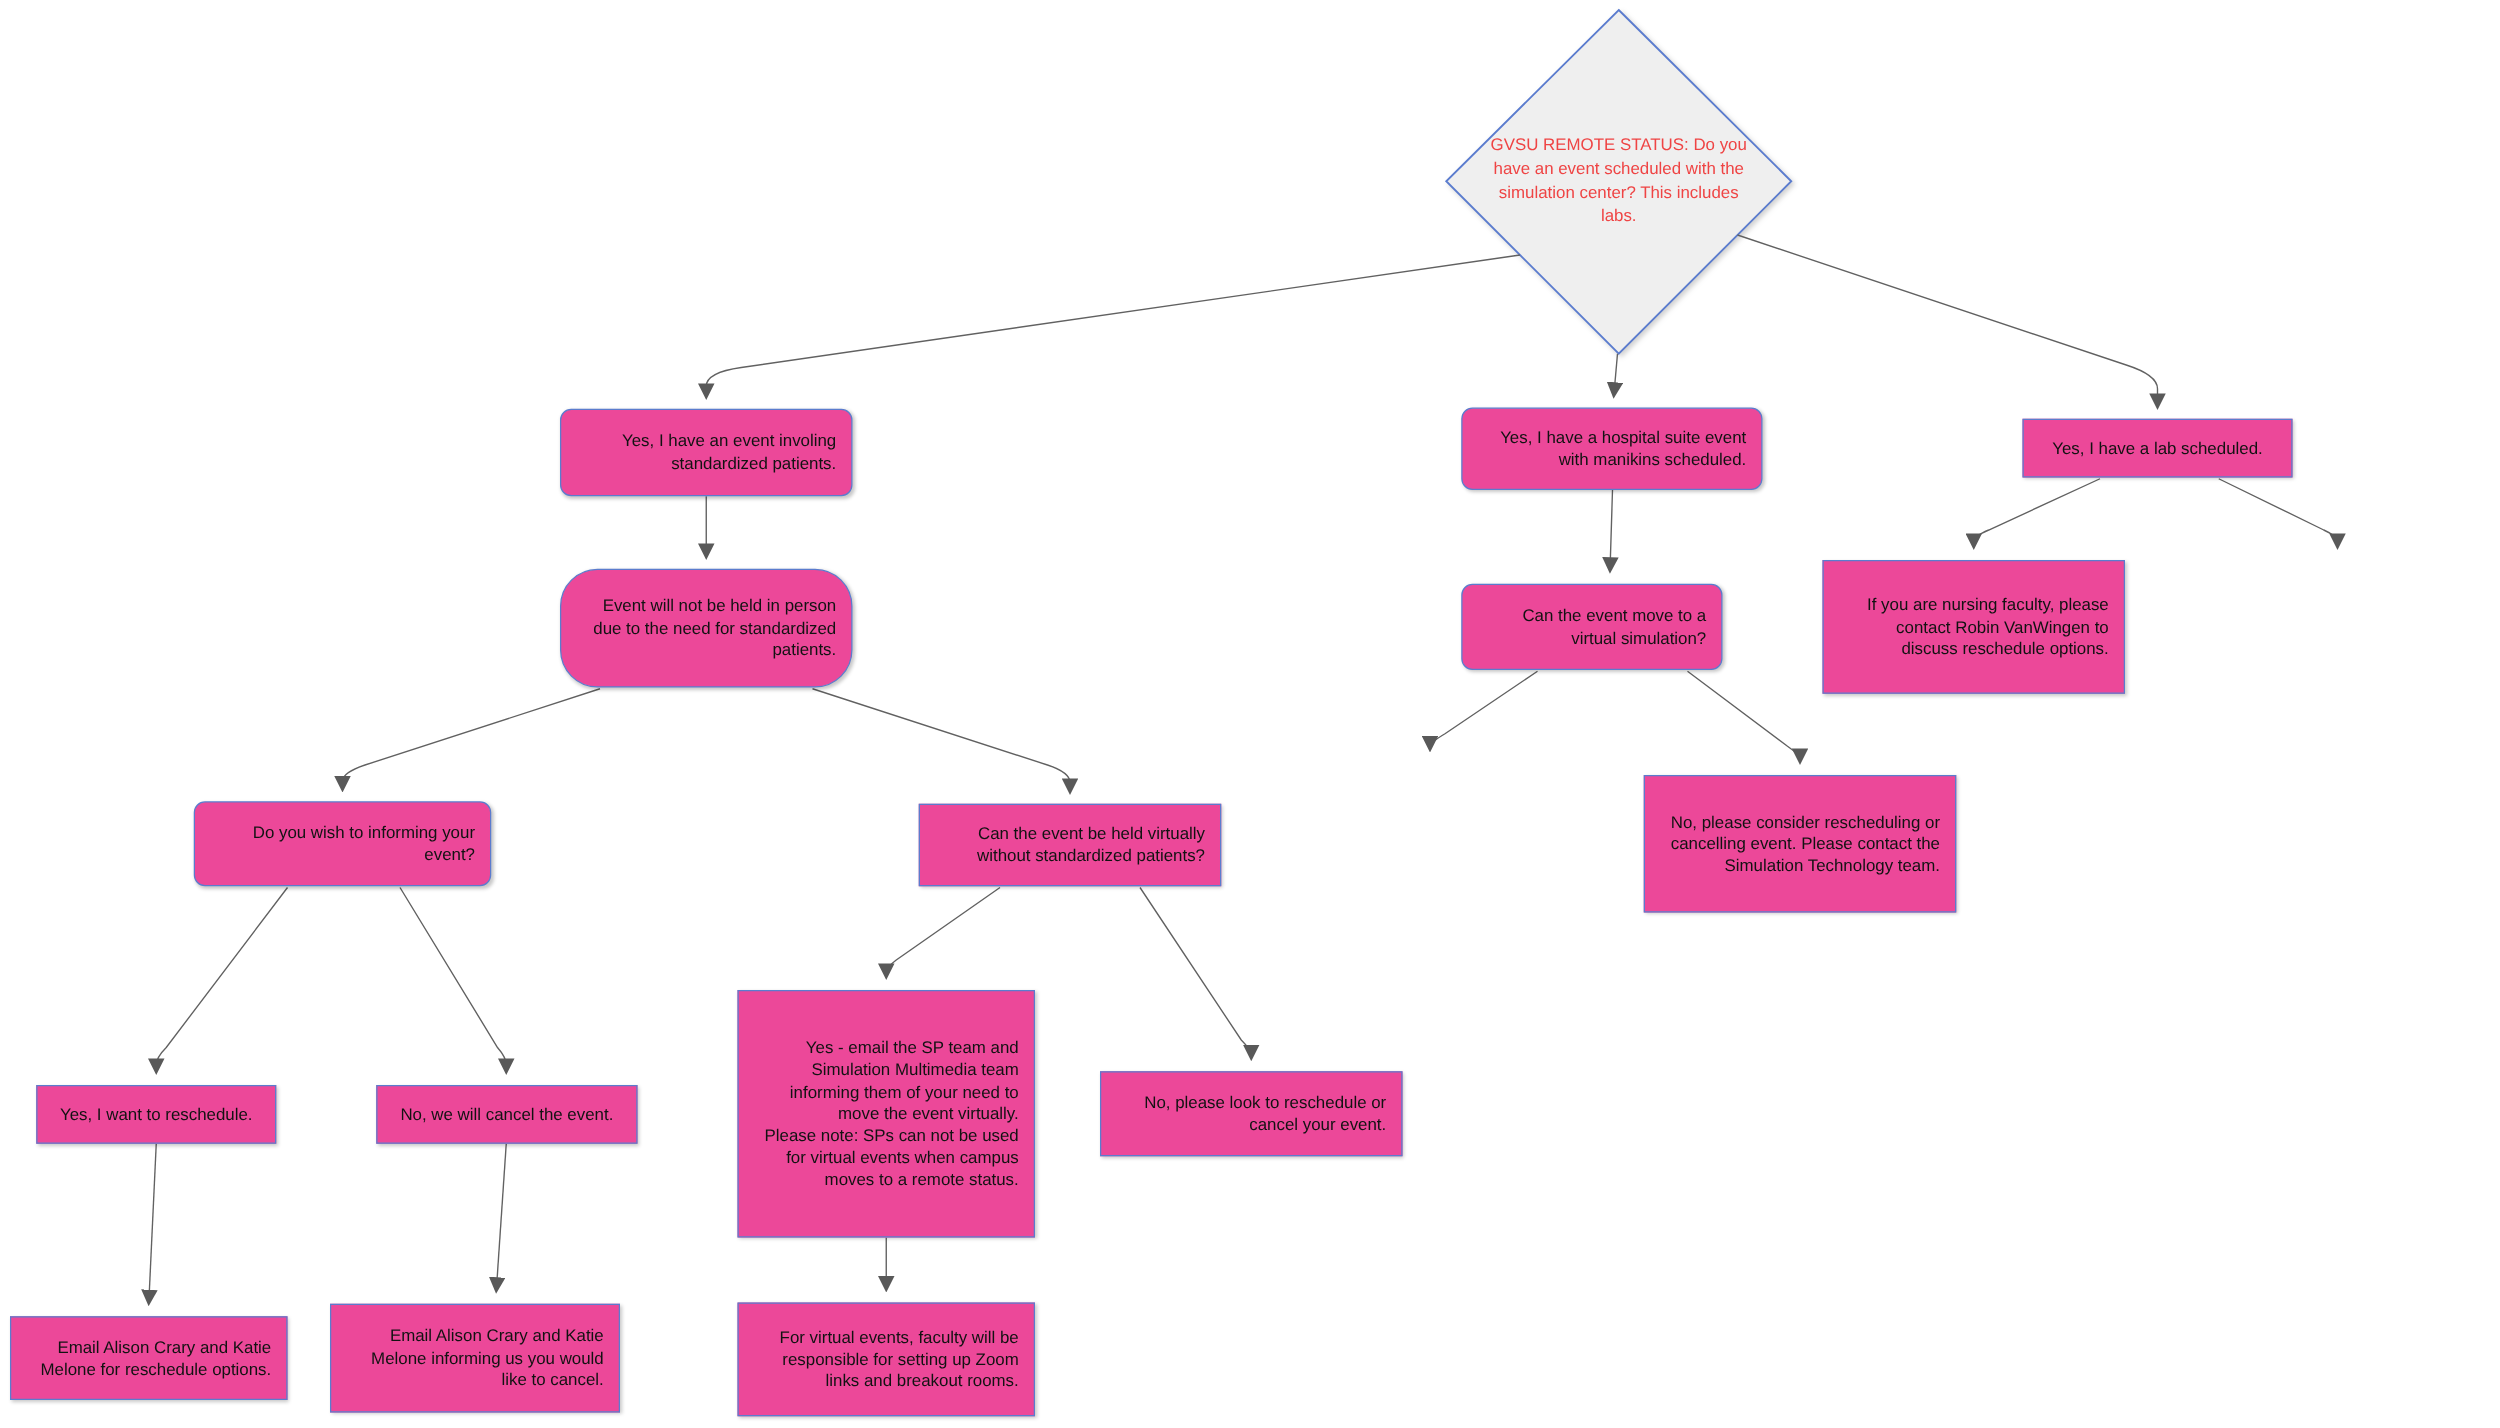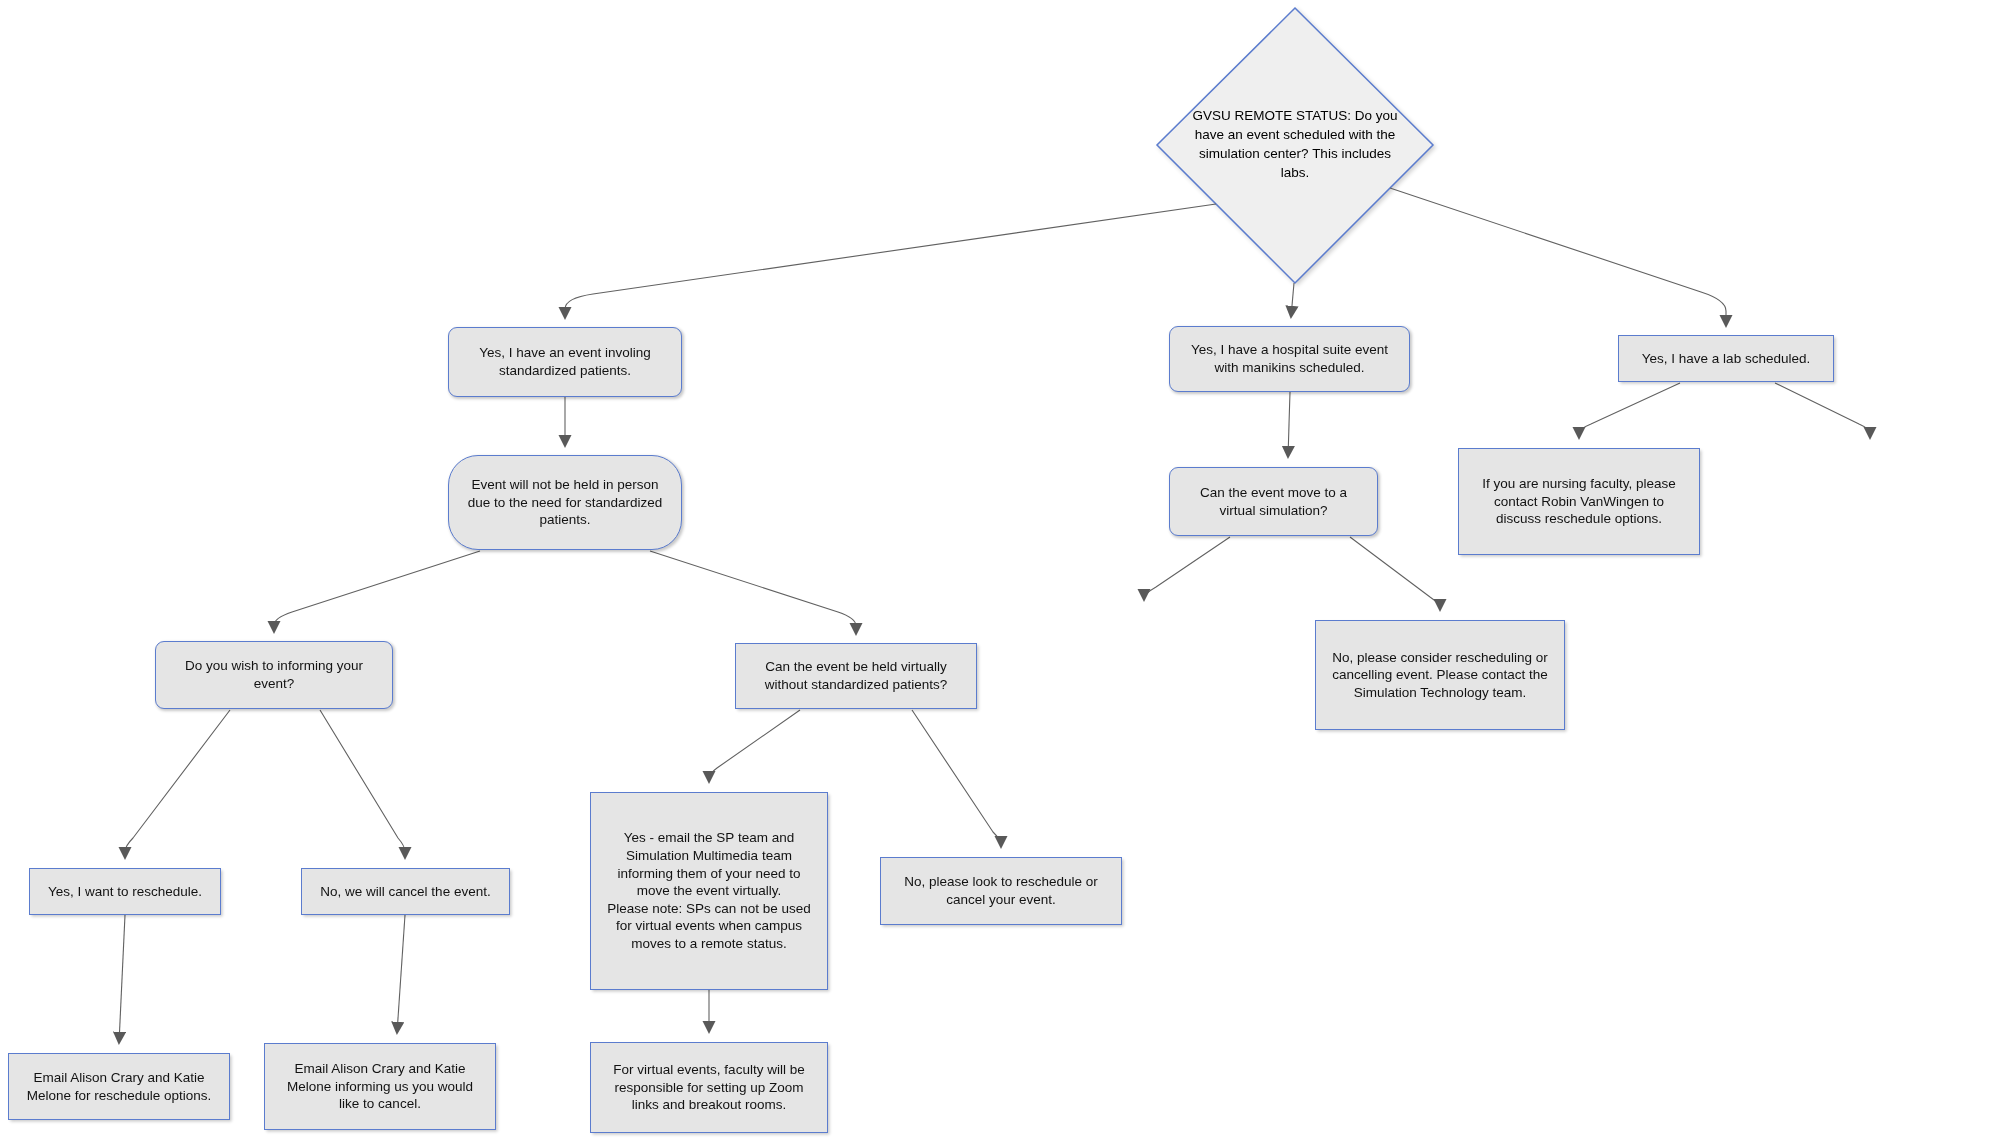--- a/index.html
+++ b/index.html
@@ -13,44 +13,44 @@
   }
   #connector-layer {
     position:absolute;
     left:0; top:0;
     width:2000px; height:1142px;
     pointer-events:none;
   }
   .node {
     position:absolute;
     box-sizing:border-box;
-    background:#e5e5e5;
+    background:#ec4899;
     border:1.5px solid #5b7cce;
     display:flex;
     align-items:center;
     justify-content:center;
-    text-align:center;
+    text-align:right;
     padding:6px 12px;
     font-size:13.5px;
     line-height:17.6px;
     color:#121212;
     box-shadow:1.5px 1.5px 3px rgba(0,0,0,0.22);
     white-space:pre-line;
   }
   .rounded { border-radius:9px; }
   .diamond-label {
     position:absolute;
     box-sizing:border-box;
     display:flex;
     align-items:center;
     justify-content:center;
     text-align:center;
     font-size:13.5px;
     line-height:19px;
-    color:#000000;
+    color:#ef4444;
     white-space:pre-line;
   }
   .diamond-shape { filter:drop-shadow(2px 2px 2px rgba(0,0,0,0.18)); }
 </style>
 </head>
 <body>
 
 <div id="canvas">
 
   <svg id="connector-layer" width="2000" height="1142" viewBox="0 0 2000 1142">

